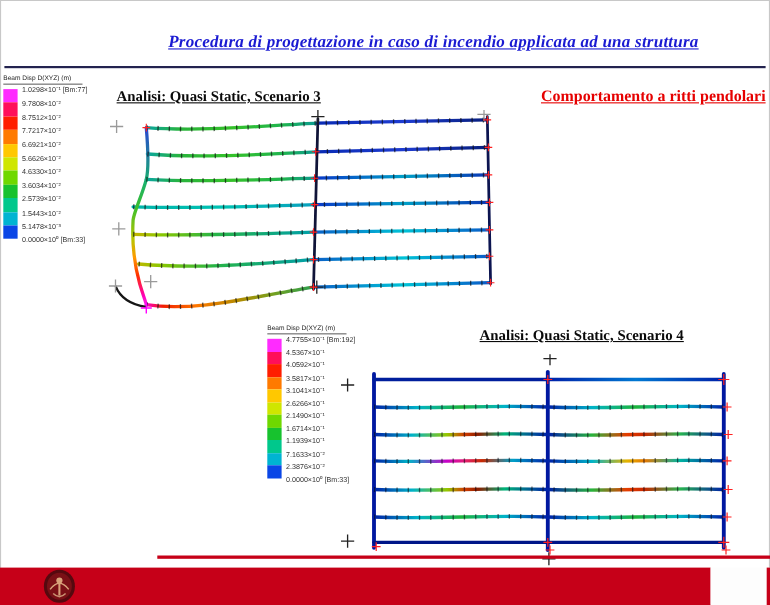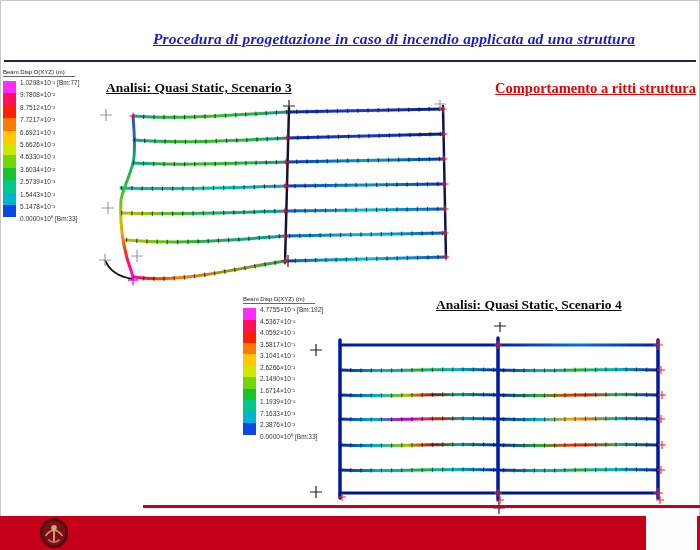--- a/index.html
+++ b/index.html
@@ -98,21 +98,21 @@
         <div class="legend-label">3.6034×10⁻²</div>
         <div class="legend-label">2.5739×10⁻²</div>
         <div class="legend-label">1.5443×10⁻²</div>
         <div class="legend-label">5.1478×10⁻³</div>
         <div class="legend-label">0.0000×10⁰ [Bm:33]</div>
       </div>
     </div>
   </div>
 
   <div class="h-black" id="h-s3">Analisi: Quasi Static, Scenario 3</div>
-  <div class="h-red">Comportamento a ritti struttura</div>
+  <div class="h-red">Comportamento a ritti pendolari</div>
 
   <svg id="plot1" width="392" height="196" viewBox="0 0 392 196">
     <defs>
       <linearGradient id="lcol" gradientUnits="userSpaceOnUse" x1="0" y1="16" x2="0" y2="180">
         <stop offset="0" stop-color="#2a46d2"></stop>
           <stop offset="0.3" stop-color="#18b06e"></stop>
         <stop offset="0.45" stop-color="#3fc02a"></stop>
           <stop offset="0.62" stop-color="#b8c400"></stop>
         <stop offset="0.72" stop-color="#ff9a00"></stop>
           <stop offset="0.82" stop-color="#ff3000"></stop>

